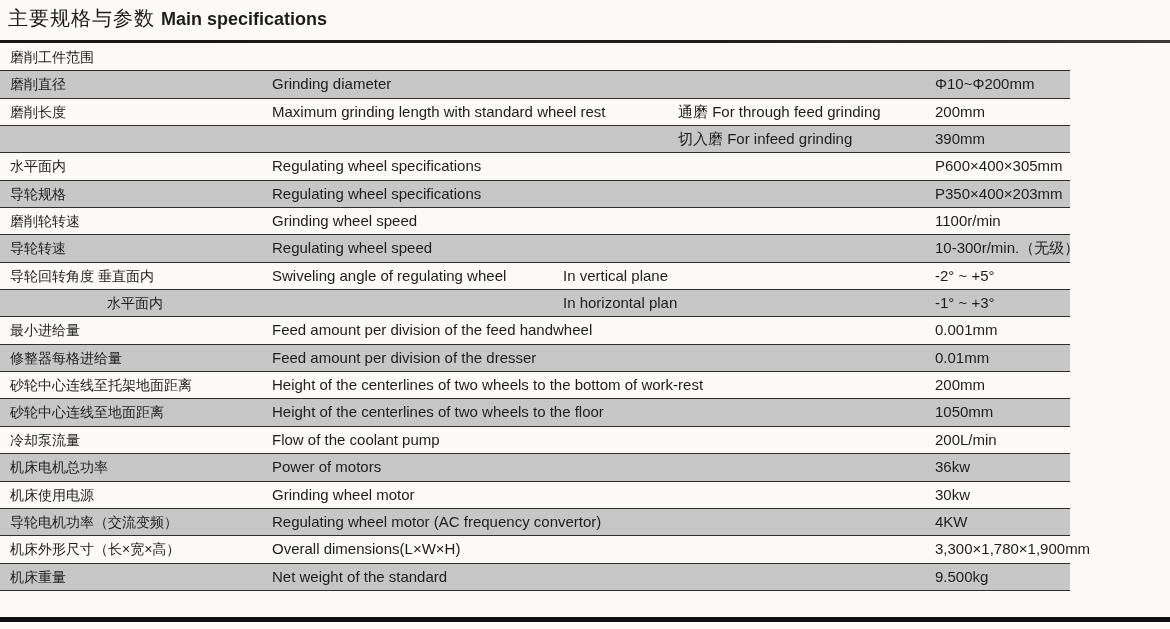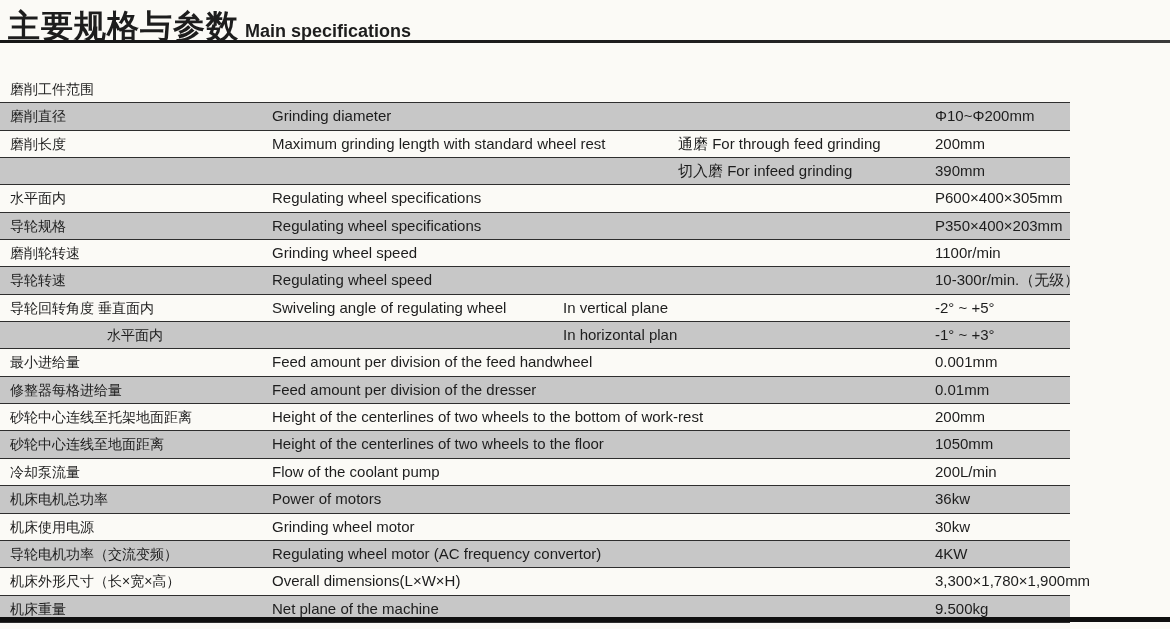--- a/index.html
+++ b/index.html
@@ -9,31 +9,31 @@
     font-family:"Liberation Sans","DejaVu Sans",sans-serif;
     color:#1d1d1d;
     position:relative;
     overflow:hidden;
   }
   .title-row{
     position:absolute;top:5px;left:8px;
     white-space:nowrap;
   }
   .title-cn{
-    font-size:32px;font-weight:bold;letter-spacing:1px;
+    font-size:20px;font-weight:normal;letter-spacing:1px;
   }
   .title-en{
     font-size:18px;font-weight:bold;margin-left:6px;
   }
   .top-rule{
     position:absolute;top:40px;left:0;width:1170px;height:3px;
     background:linear-gradient(to right,#161616 0%,#1f1f1f 60%,#3a3a3a 100%);
   }
   .spec-table{
-    position:absolute;top:44px;left:0;width:1070px;margin-top:32px;
+    position:absolute;top:44px;left:0;width:1070px;
   }
   .row{
     position:relative;
     height:26.35px;
     border-bottom:1px solid #2e2e2e;
     background:#fbfaf6;
   }
   .row:nth-child(even){
     background:#c7c7c7;
   }
@@ -173,19 +173,19 @@
 
 
   <div class="row">
     <span class="cn">机床外形尺寸（长×宽×高）</span>
     <span class="en">Overall dimensions(L×W×H)</span>
     <span class="value">3,300×1,780×1,900mm</span>
   </div>
 
   <div class="row">
     <span class="cn">机床重量</span>
-    <span class="en">Net plane of the machine</span>
+    <span class="en">Net weight of the standard</span>
     <span class="value">9.500kg</span>
   </div>
 
 </div>
 
 <div class="bottom-rule"></div>
 
 </body></html>

